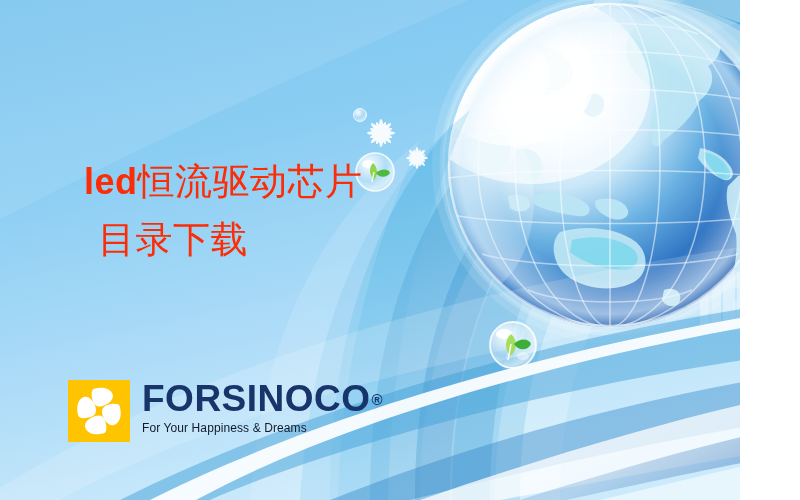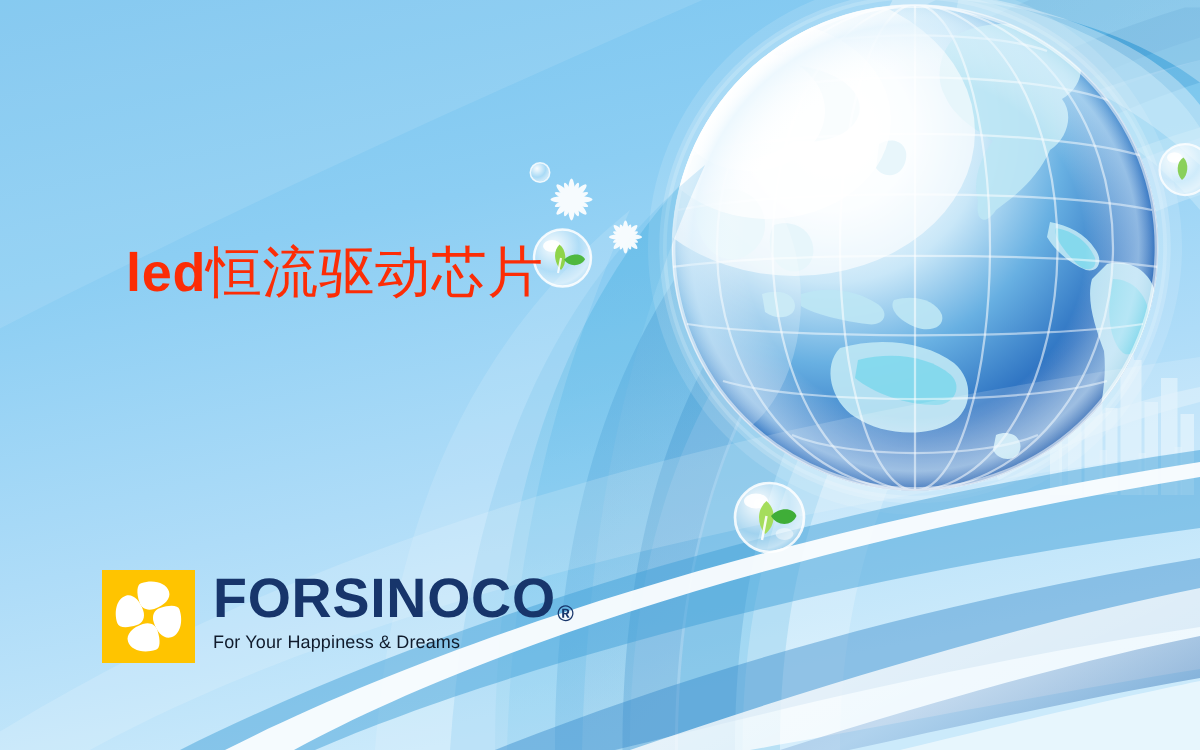--- a/index.html
+++ b/index.html
@@ -2,21 +2,21 @@
 <html><head>
 <meta charset="utf-8">
 <style>
   html, body {
     margin: 0;
     padding: 0;
     background: #ffffff;
   }
   #banner {
     position: relative;
-    width: 800px;
+    width: 740px;
     height: 500px;
     overflow: hidden;
     font-family: "Liberation Sans", sans-serif;
     background: linear-gradient(160deg, #7ec6ef 0%, #8bcdf2 22%, #9ed8f6 48%, #b3e0f8 70%, #c7e8fa 100%);
   }
 
   
   .bg-svg {
     position: absolute;
     left: 0; top: 0;
@@ -74,21 +74,21 @@
   }
   #logo-wordmark {
     color: #17356b;
     font-family: "Liberation Sans", sans-serif;
     font-weight: 700;
     font-size: 37px;
     line-height: 1;
     letter-spacing: 0.5px;
     white-space: nowrap;
     display: flex;
-    align-items: flex-end;
+    align-items: center;
   }
   #logo-reg {
     font-size: 15px;
     line-height: 1;
     margin-top: 2px;
     margin-left: 1px;
   }
   #logo-tagline {
     color: #101b2c;
     font-family: "Liberation Sans", sans-serif;
@@ -395,20 +395,21 @@
       </g>
 
       <g>
         <circle cx="378" cy="178" r="2" fill="#ffffff" opacity="0.0"></circle>
       </g>
     </g>
   </svg>
 
   <div id="headline">
     <div class="headline-line line1"><span class="latin-part">led</span><span>恒流驱动芯片</span></div>
+    <div class="headline-line line2">目录下载</div>
   </div>
 
   <div id="logo">
     <div id="logo-mark">
       <svg width="62" height="62" viewBox="0 0 62 62">
         <g fill="#ffffff">
 
           <path d="M 31 8 C 40 8 47 13 47 19 C 47 24 41 27 34 27 C 29 27 26 24 26 20 C 26 13 28 8 31 8 Z" transform="rotate(-18 31 24)"></path>
 
           <path d="M 54 31 C 54 40 49 47 43 47 C 38 47 35 41 35 34 C 35 29 38 26 42 26 C 49 26 54 28 54 31 Z" transform="rotate(-18 38 36)"></path>

